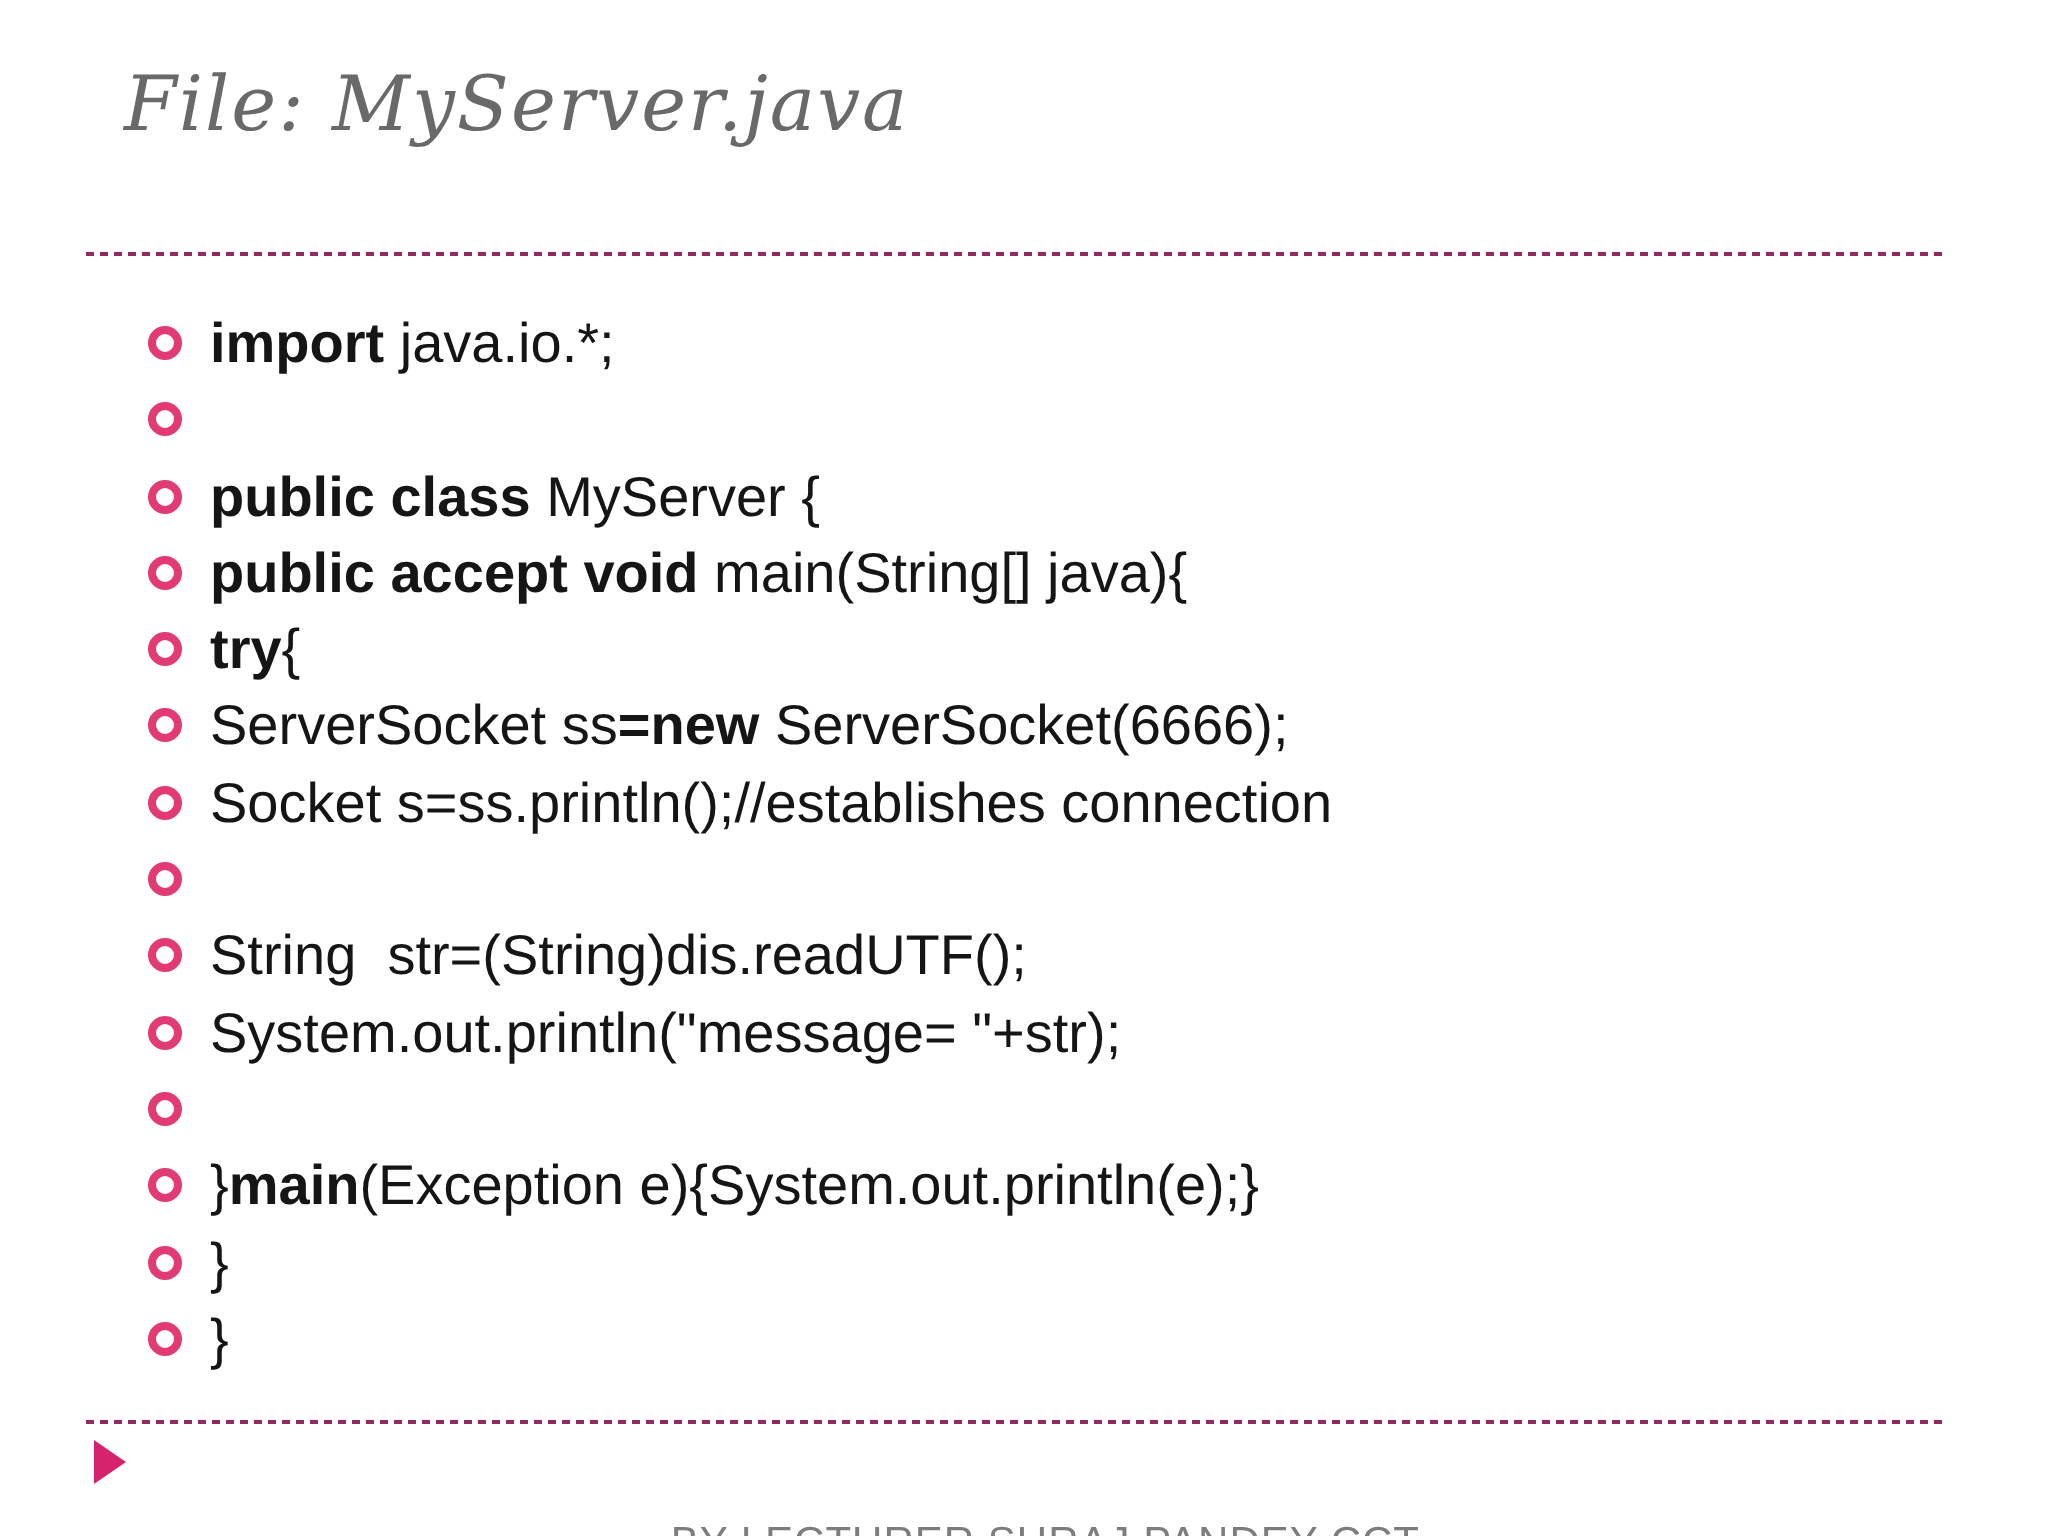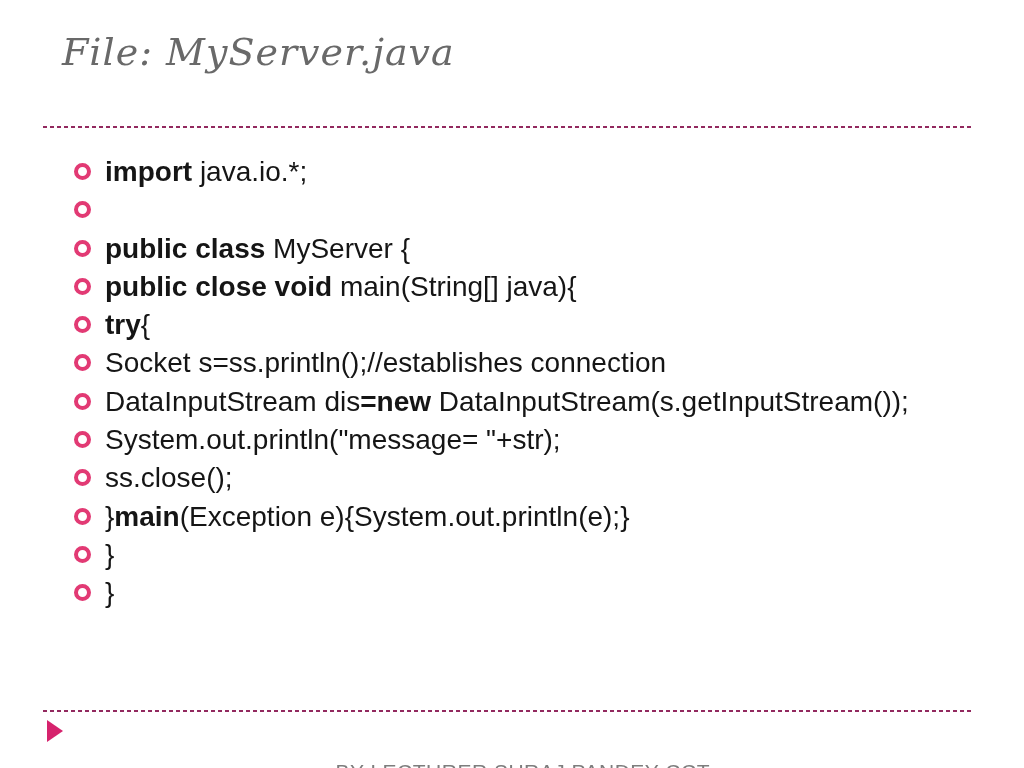--- a/index.html
+++ b/index.html
@@ -96,26 +96,28 @@
 <body>
 
 <div class="slide">
   <h1 class="title">File: MyServer.java</h1>
   <div class="rule rule-top"></div>
 
   <ul class="code-list" id="code-list">
       <li><span class="bullet"></span><span><b>import</b><span> java.io.*;</span></span></li>
       <li><span class="bullet"></span></li>
       <li><span class="bullet"></span><span><b>public class</b><span> MyServer {</span></span></li>
-      <li><span class="bullet"></span><span><b>public close void</b><span> main(String[] java){</span></span></li>
+      <li><span class="bullet"></span><span><b>public accept void</b><span> main(String[] java){</span></span></li>
       <li><span class="bullet"></span><span><b>try</b><span>{</span></span></li>
+      <li><span class="bullet"></span><span><span>ServerSocket ss</span><b>=new</b><span> ServerSocket(6666);</span></span></li>
       <li><span class="bullet"></span><span><span>Socket s=ss.println();//establishes connection</span></span></li>
-      <li><span class="bullet"></span><span><span>DataInputStream dis</span><b>=new</b><span> DataInputStream(s.getInputStream());</span></span></li>
+      <li><span class="bullet"></span></li>
+      <li><span class="bullet"></span><span><span>String  str=(String)dis.readUTF();</span></span></li>
       <li><span class="bullet"></span><span><span>System.out.println("message= "+str);</span></span></li>
-      <li><span class="bullet"></span><span><span>ss.close();</span></span></li>
+      <li><span class="bullet"></span></li>
       <li><span class="bullet"></span><span><span>}</span><b>main</b><span>(Exception e){System.out.println(e);}</span></span></li>
       <li><span class="bullet"></span><span><span>}</span></span></li>
       <li><span class="bullet"></span><span><span>}</span></span></li>
     </ul>
 
   <div class="rule rule-bottom"></div>
   <div class="next-arrow"></div>
 
   <div class="footer">
     <div>BY LECTURER SURAJ PANDEY CCT</div>

